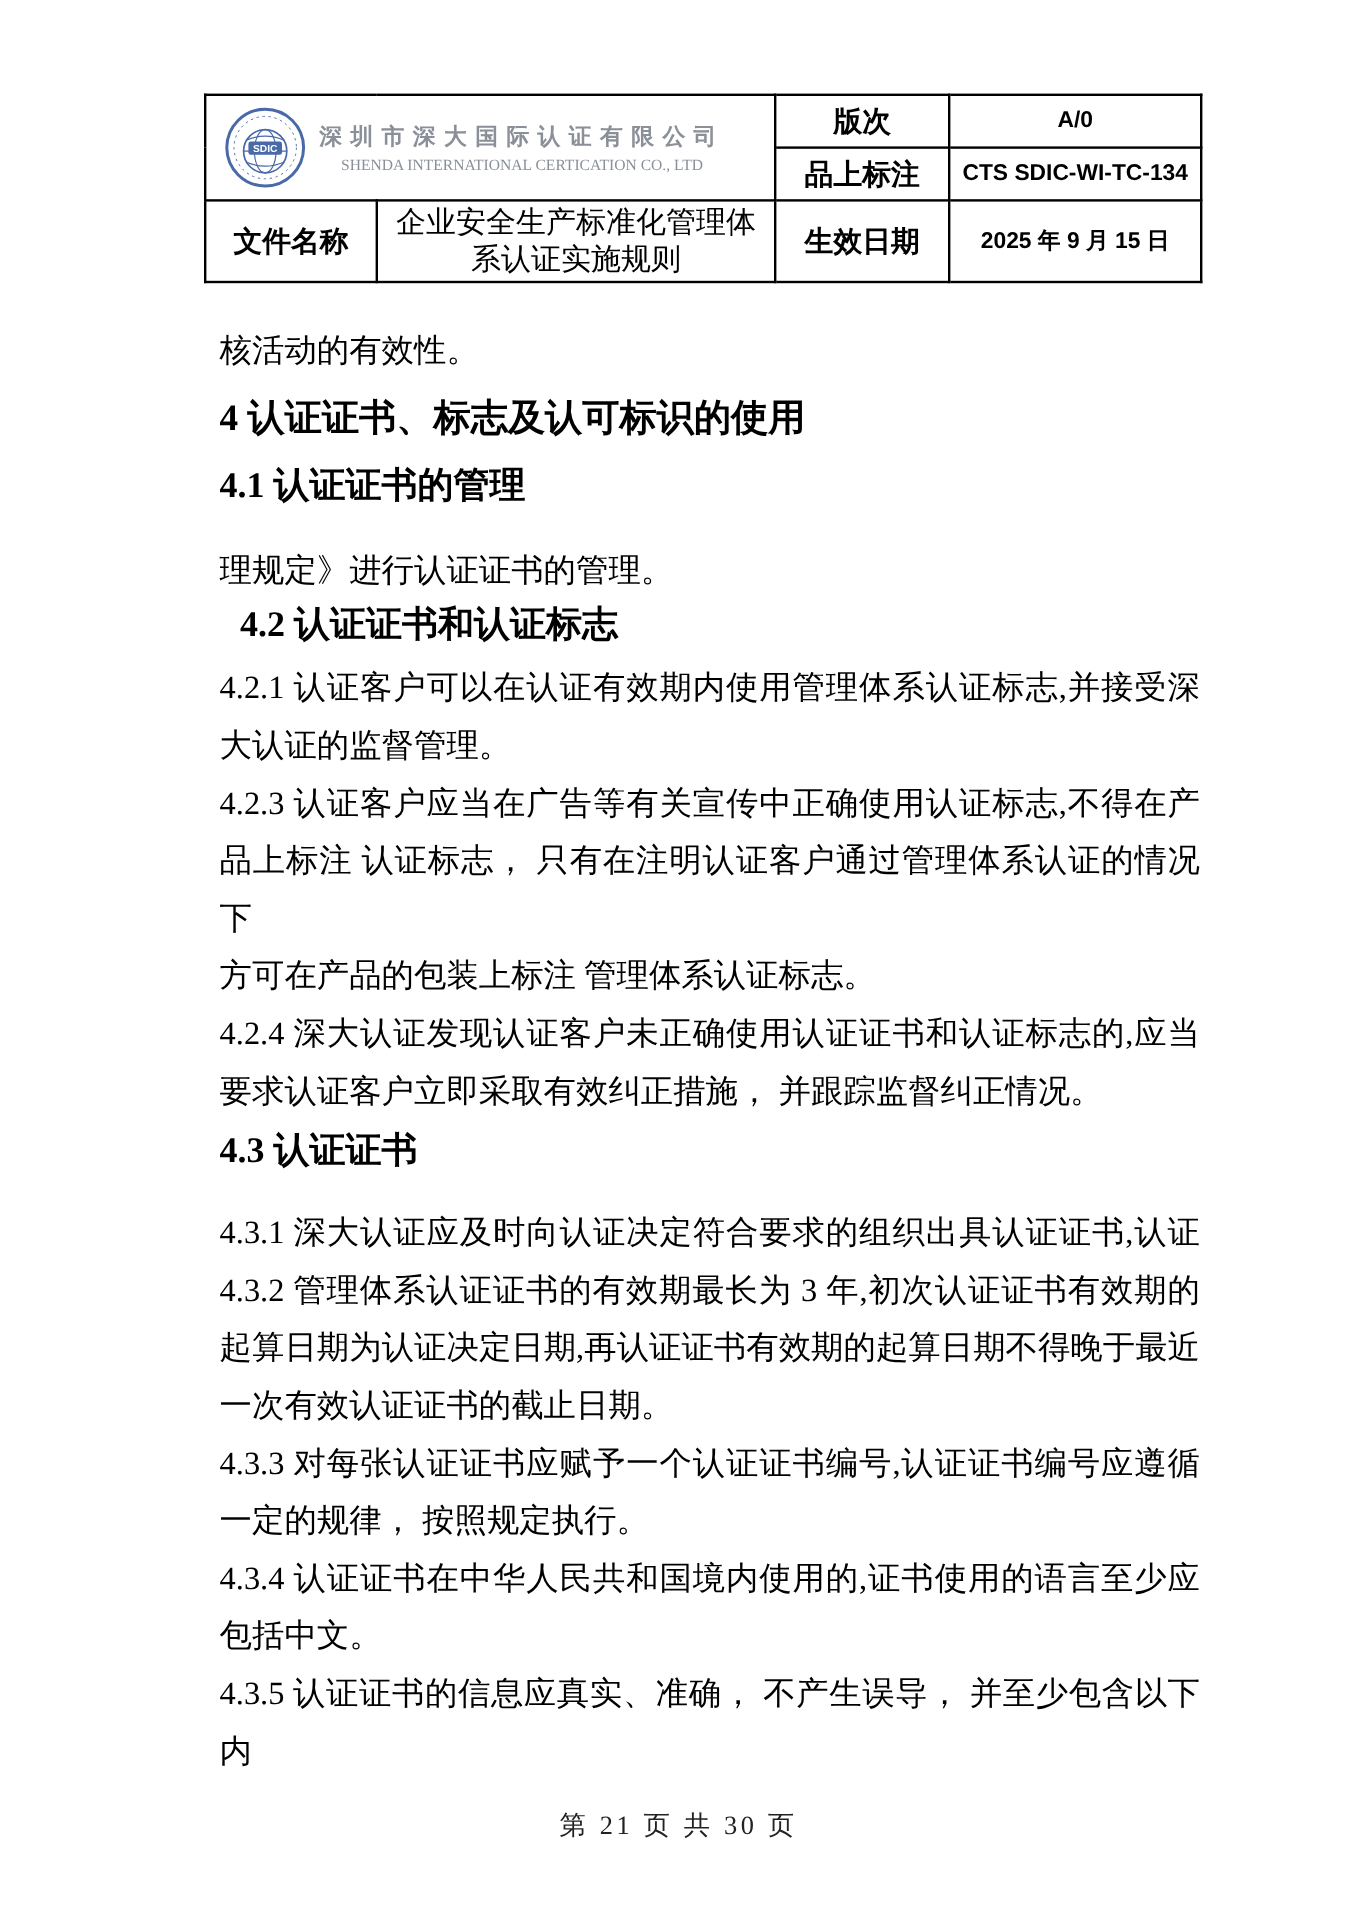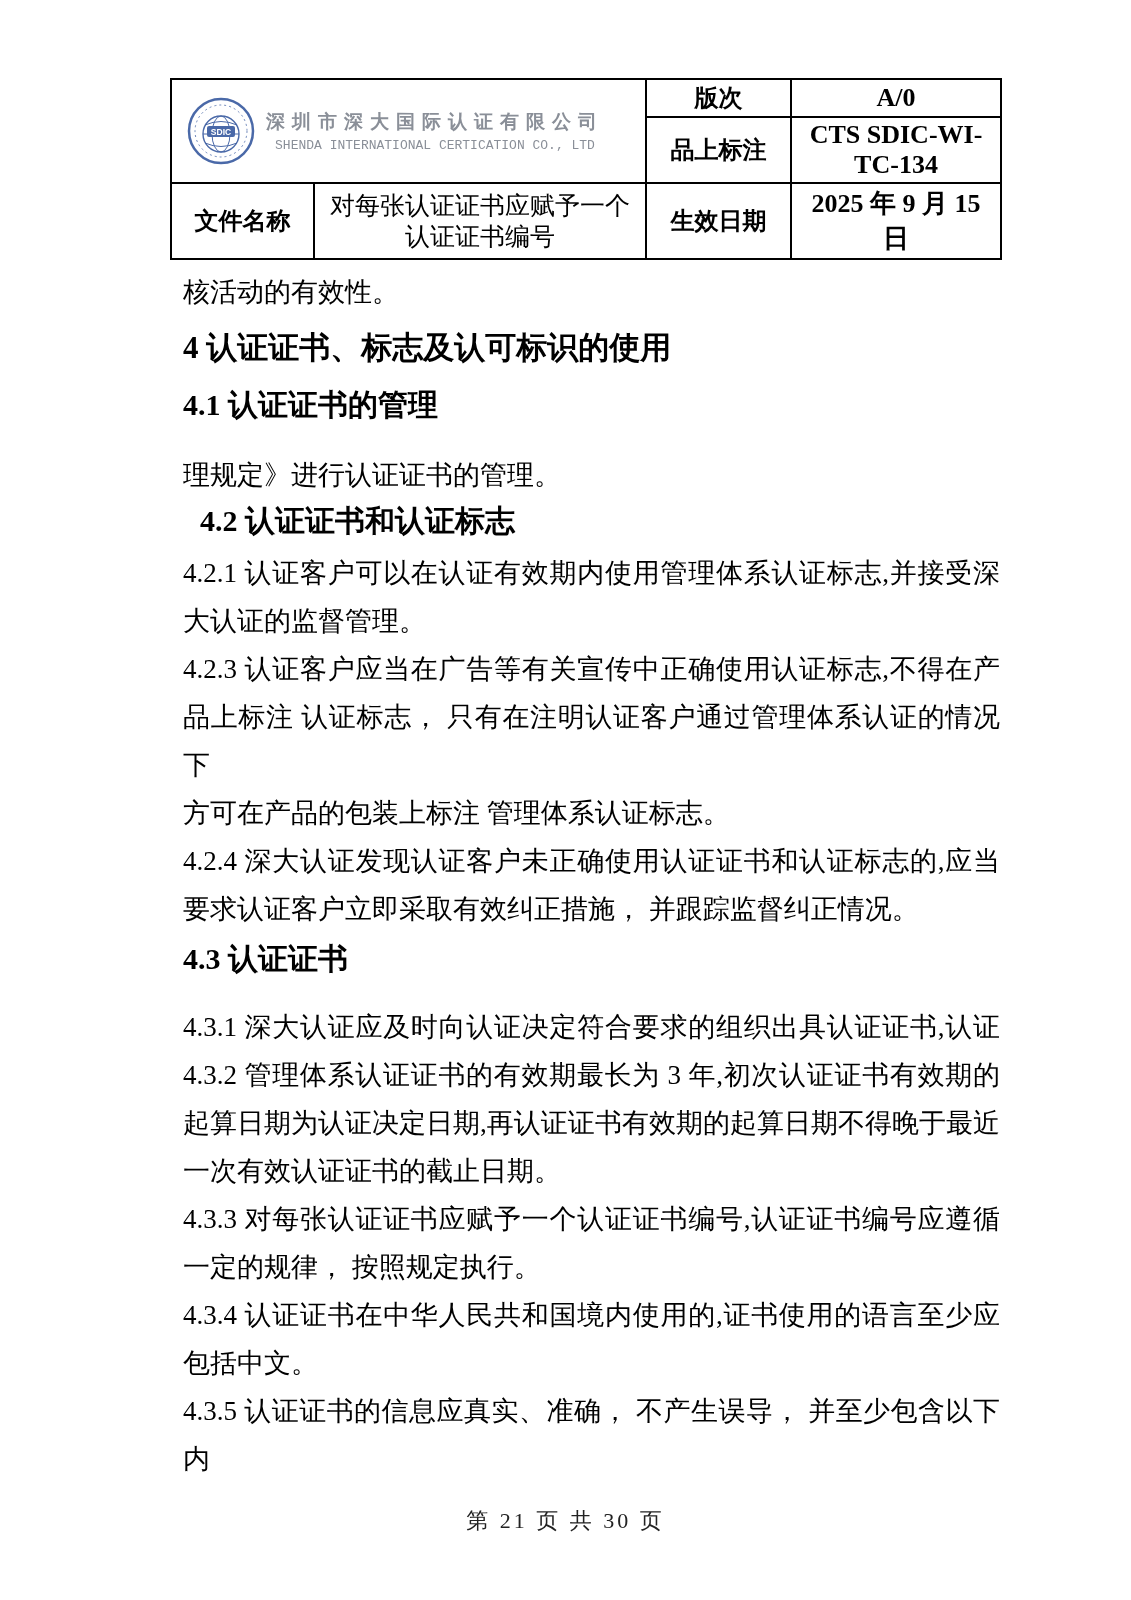--- a/index.html
+++ b/index.html
@@ -27,38 +27,38 @@
     padding: 2px 4px;
     vertical-align: middle;
     text-align: center;
   }
   .hdr-label {
     font-family: "Liberation Sans", sans-serif;
     font-weight: 700;
     font-size: 24px;
   }
   .hdr-value {
-    font-family: Liberation Serif, serif;
-    font-weight: 700;
-    font-size: 26px;
+    font-family: Liberation Sans, sans-serif;
+    font-weight: 700;
+    font-size: 19px;
   }
   .logo-cell { text-align: right; padding: 8px 6px 8px 14px !important; }
   .logo-wrap { display: flex; align-items: center; gap: 10px; }
   .logo-emblem { flex: 0 0 auto; width: 70px; height: 70px; }
   .logo-texts { display: flex; flex-direction: column; gap: 3px; }
   .company-cn {
     font-family: Liberation Mono, monospace;
     font-weight: 700;
     font-size: 19px;
     letter-spacing: 7px;
     color: #8a8f98;
     white-space: nowrap;
   }
   .company-en {
-    font-family: Liberation Mono, monospace;
+    font-family: Liberation Serif, serif;
     font-size: 13px;
     color: #8a8f98;
     white-space: nowrap;
   }
   .docname-cell {
     font-family: "Liberation Serif", serif;
     font-weight: 500;
     font-size: 25px;
     line-height: 31px;
     padding: 2px 10px !important;
@@ -150,21 +150,21 @@
       </td>
       <td class="hdr-label">版次</td>
       <td class="hdr-value">A/0</td>
     </tr>
     <tr>
       <td class="hdr-label">品上标注</td>
       <td class="hdr-value">CTS SDIC-WI-TC-134</td>
     </tr>
     <tr>
       <td class="hdr-label" style="height:56px">文件名称</td>
-      <td class="docname-cell">对每张认证证书应赋予一个认证证书编号</td>
+      <td class="docname-cell">企业安全生产标准化管理体系认证实施规则</td>
       <td class="hdr-label">生效日期</td>
       <td class="hdr-value">2025 年 9 月 15 日</td>
     </tr>
   </tbody>
     </table>
 
   <div class="content">
 
     <div class="bline">核活动的有效性。</div>
 

